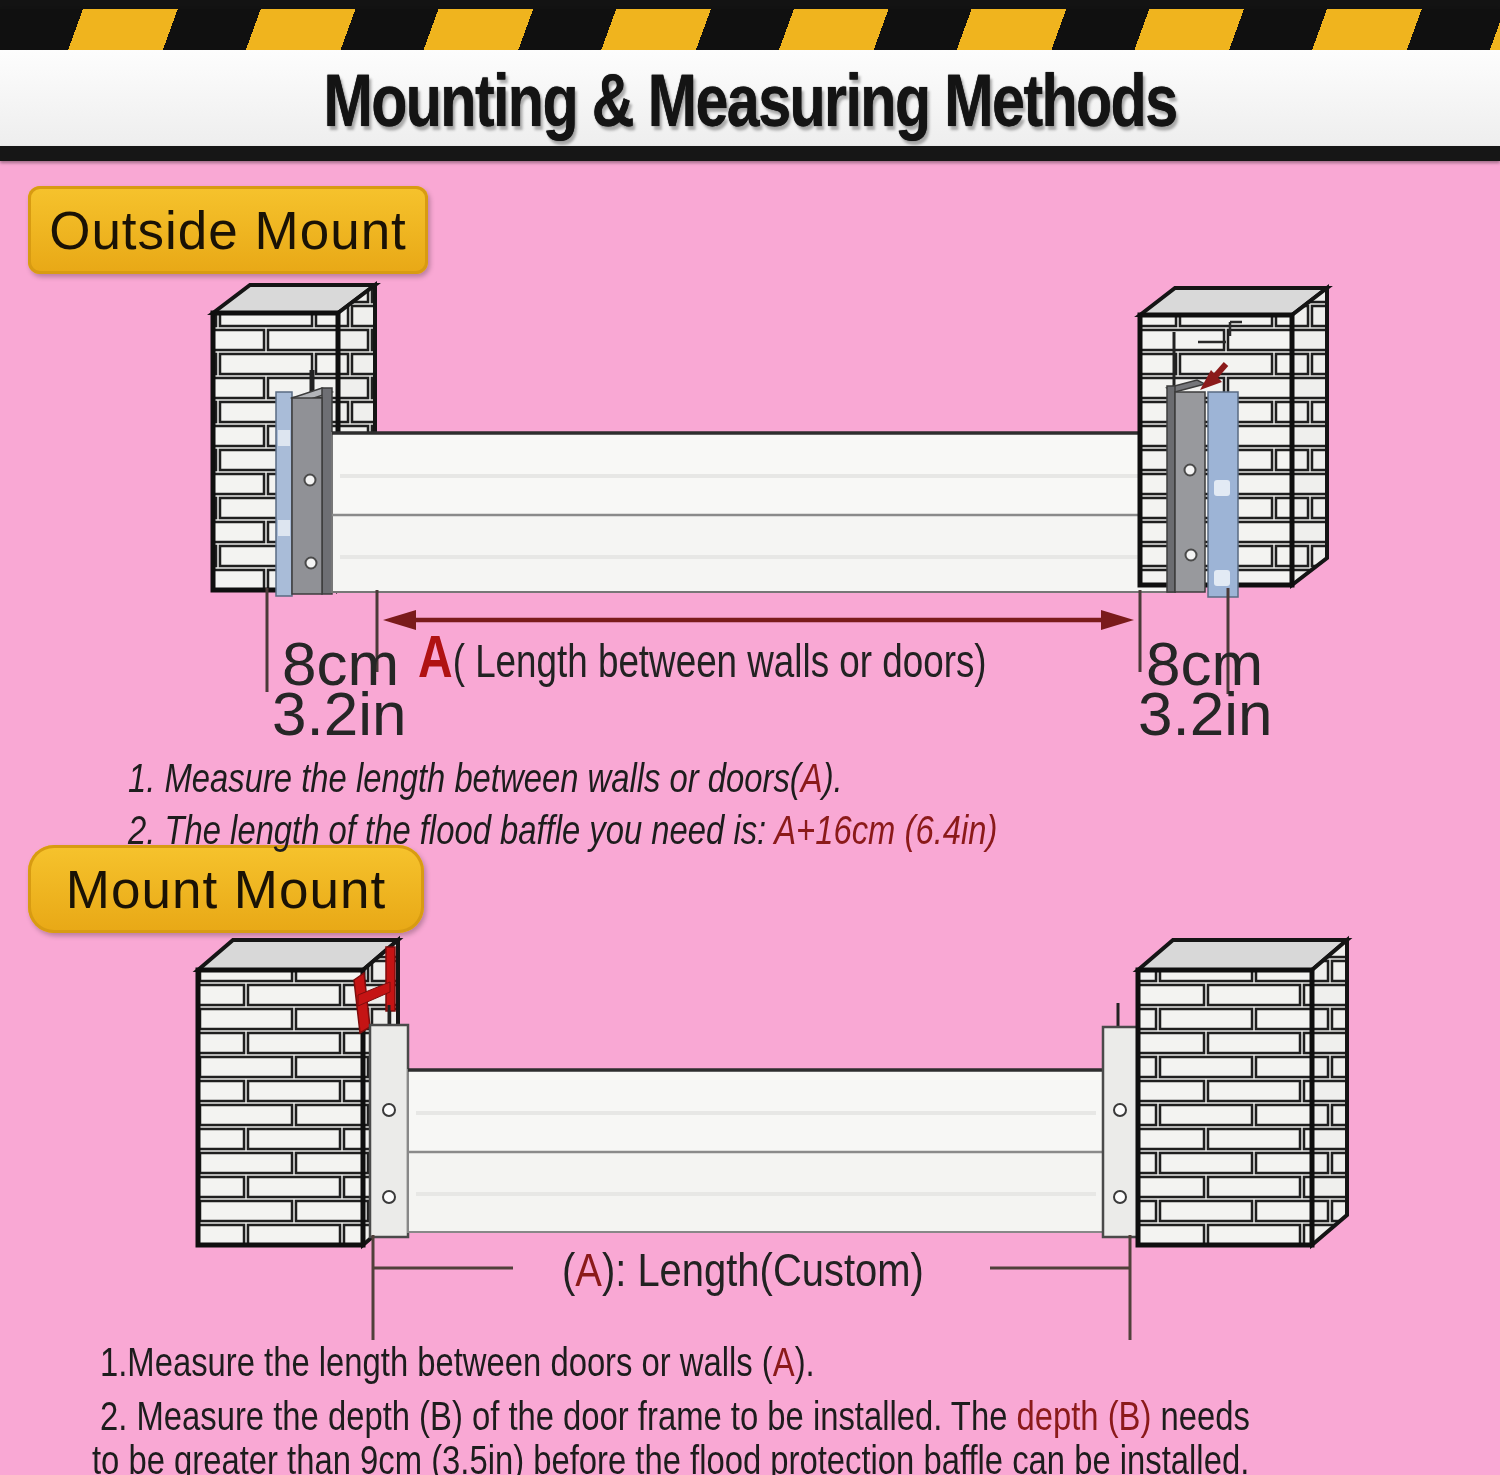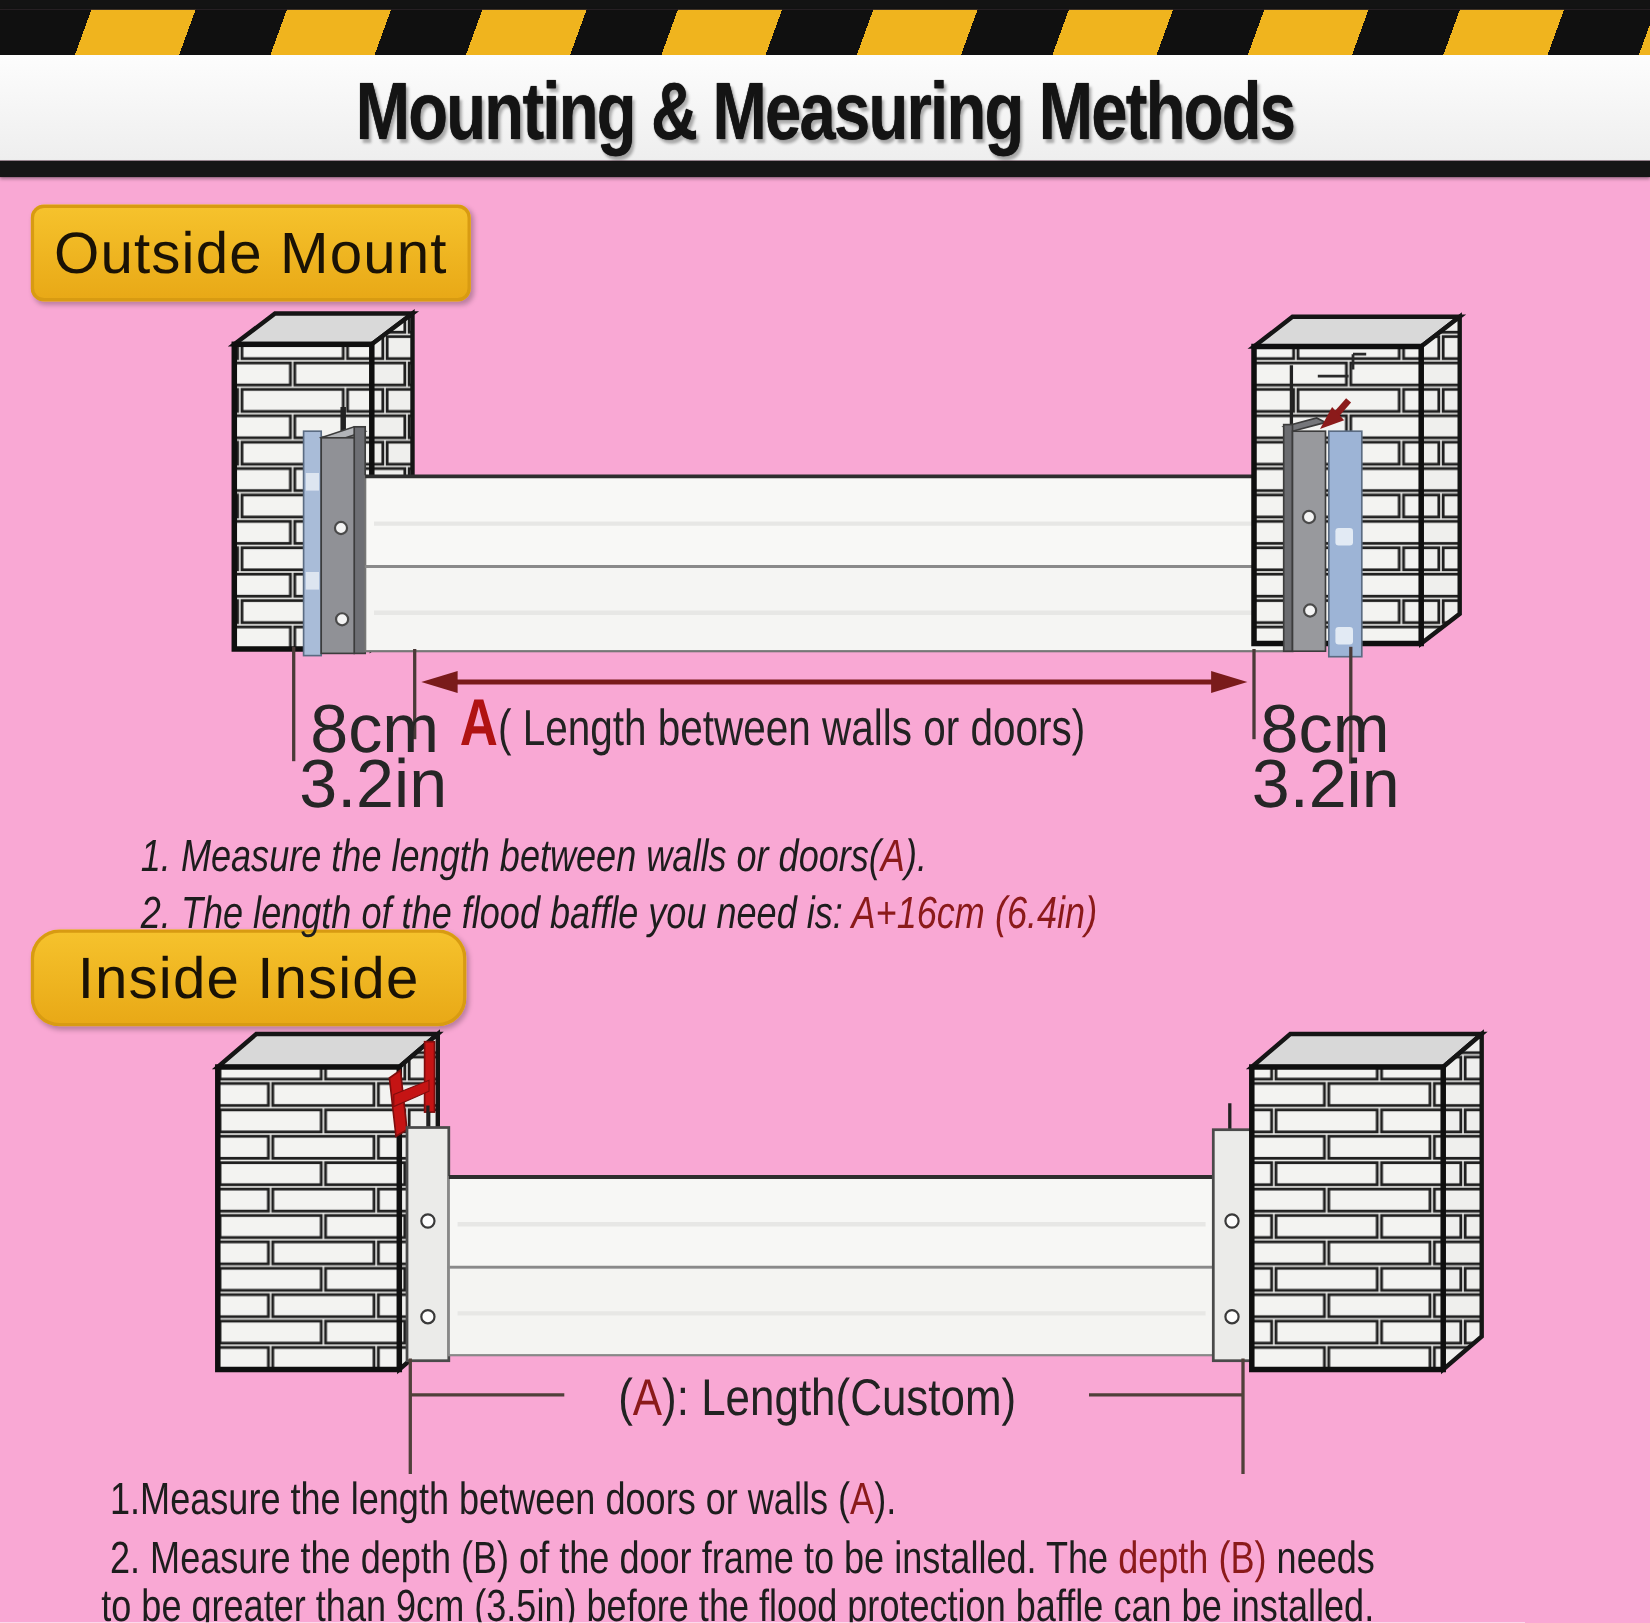--- a/index.html
+++ b/index.html
@@ -65,21 +65,21 @@
   <div class="top-black"></div>
   <div class="hazard"></div>
   <div class="title-band"></div>
   <div class="main-title">Mounting &amp; Measuring Methods</div>
   <div class="bar-under-title"></div>
 
   <div class="badge badge-outside">
     <span>Outside Mount</span>
   </div>
   <div class="badge badge-inside">
-    <span>Inside Inside</span>
+    <span>Mount Mount</span>
   </div>
 
   <svg class="svg-abs" style="left:170px;top:280px;" width="1200" height="424" viewBox="0 0 1200 424">
     <defs>
       <pattern id="brickF" width="96" height="48" patternUnits="userSpaceOnUse">
         <rect width="96" height="48" fill="#e9e9e7"></rect>
         <rect x="2" y="2" width="92" height="20" fill="#f3f3f1" stroke="#1f1f1f" stroke-width="2.5"></rect>
         <rect x="-46" y="26" width="92" height="20" fill="#f3f3f1" stroke="#1f1f1f" stroke-width="2.5"></rect>
         <rect x="50" y="26" width="92" height="20" fill="#f3f3f1" stroke="#1f1f1f" stroke-width="2.5"></rect>
       </pattern>

